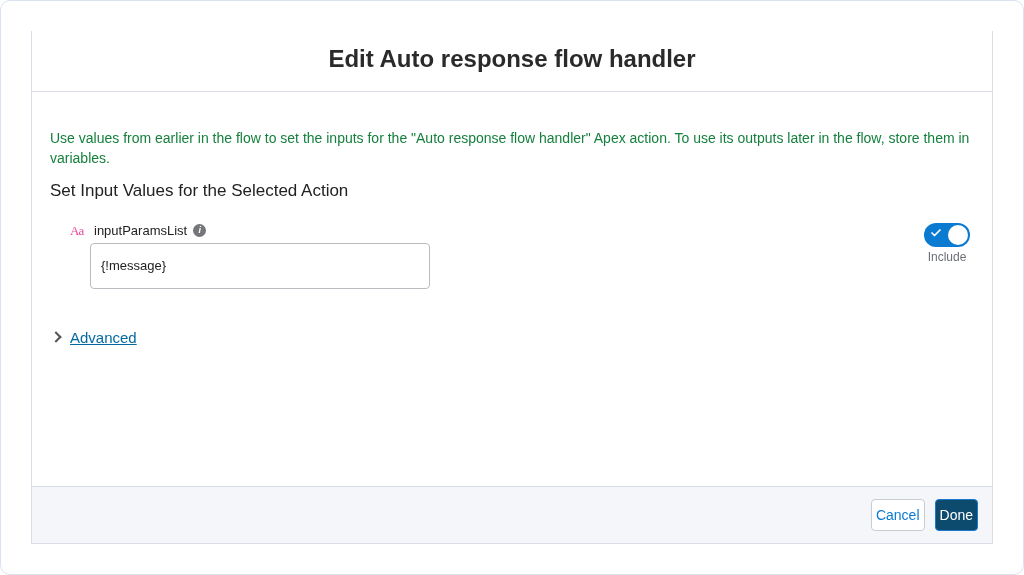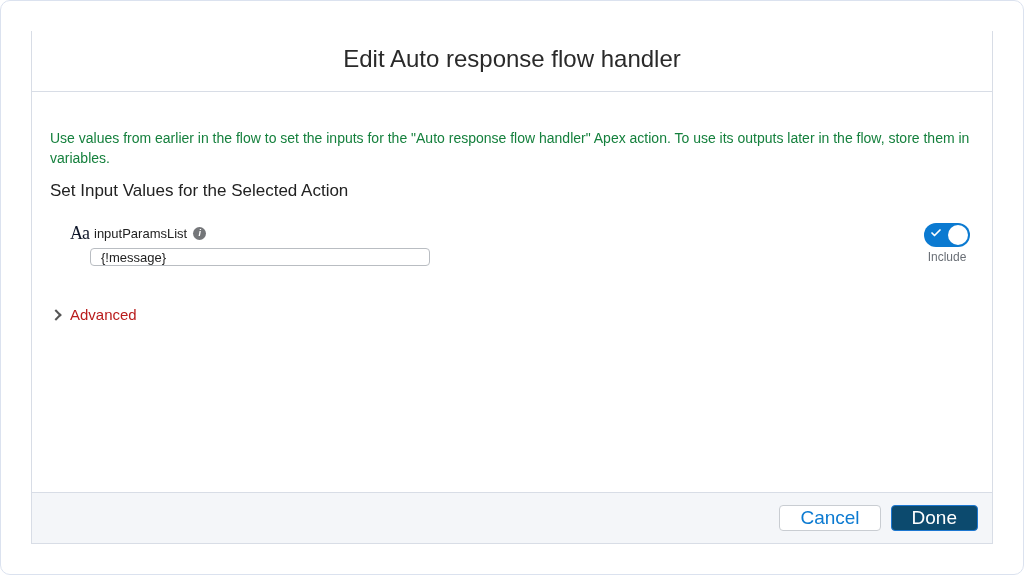--- a/index.html
+++ b/index.html
@@ -25,21 +25,21 @@
     background: #fff;
   }
   .modal-header {
     text-align: center;
     padding: 14px 0 18px 0;
     border-bottom: 1px solid #d8dde6;
   }
   .modal-header h1 {
     margin: 0;
     font-size: 24px;
-    font-weight: 400;
+    font-weight: 700;
     color: #2a2a2a;
   }
   .modal-body {
     flex: 1 1 auto;
     padding: 28px 18px 10px 18px;
     overflow: auto;
   }
   .intro {
     font-size: 14px;
     line-height: 1.45;
@@ -87,43 +87,43 @@
   .field-label-line {
     display: flex;
     align-items: center;
     gap: 6px;
     font-size: 13px;
     color: #222;
     margin-bottom: 4px;
   }
   .text-type-icon {
     font-family: Georgia, "Times New Roman", serif;
-    font-size: 18px;
-    color: #0f172a;
+    font-size: 13px;
+    color: #ec4899;
     letter-spacing: -1px;
     display: inline-block;
     width: 18px;
   }
   .info-icon {
     display: inline-flex;
     align-items: center;
     justify-content: center;
     width: 13px;
     height: 13px;
     border-radius: 50%;
     background: #747679;
     color: #fff;
     font-size: 9px;
     font-weight: 700;
     font-style: italic;
     line-height: 1;
   }
   .text-input {
     width: 340px;
-    height: 18px;
+    height: 46px;
     border: 1px solid #b9bdc2;
     border-radius: 4px;
     padding: 0 10px;
     font-size: 13px;
     color: #222;
     outline: none;
     margin-left: 20px;
   }
   .include-col {
     display: flex;
@@ -161,45 +161,46 @@
   .include-label {
     font-size: 12px;
     color: #6a6f76;
     margin-top: 1px;
   }
   .advanced-row {
     display: flex;
     align-items: center;
     gap: 10px;
     font-size: 15px;
-    color: #b91c1c;
+    color: #0369a1;
     cursor: pointer;
     padding-left: 2px;
+    text-decoration: underline;
   }
   .chevron {
     display: inline-block;
     width: 8px;
     height: 8px;
     border-right: 2px solid #555;
     border-bottom: 2px solid #555;
     transform: rotate(-45deg);
   }
   .modal-footer {
     border-top: 1px solid #d8dde6;
     background: #f4f6f9;
     padding: 12px 14px;
     display: flex;
     justify-content: flex-end;
     gap: 10px;
   }
   .btn {
-    height: 26px;
-    padding: 0 20px;
+    height: 32px;
+    padding: 0 4px;
     border-radius: 4px;
-    font-size: 19px;
+    font-size: 14px;
     cursor: pointer;
   }
   .btn-neutral {
     background: #fff;
     border: 1px solid #c9cdd2;
     color: #0b7ad1;
   }
   .btn-brand {
     background: #0c4a6e;
     border: 1px solid #1c77d1;

